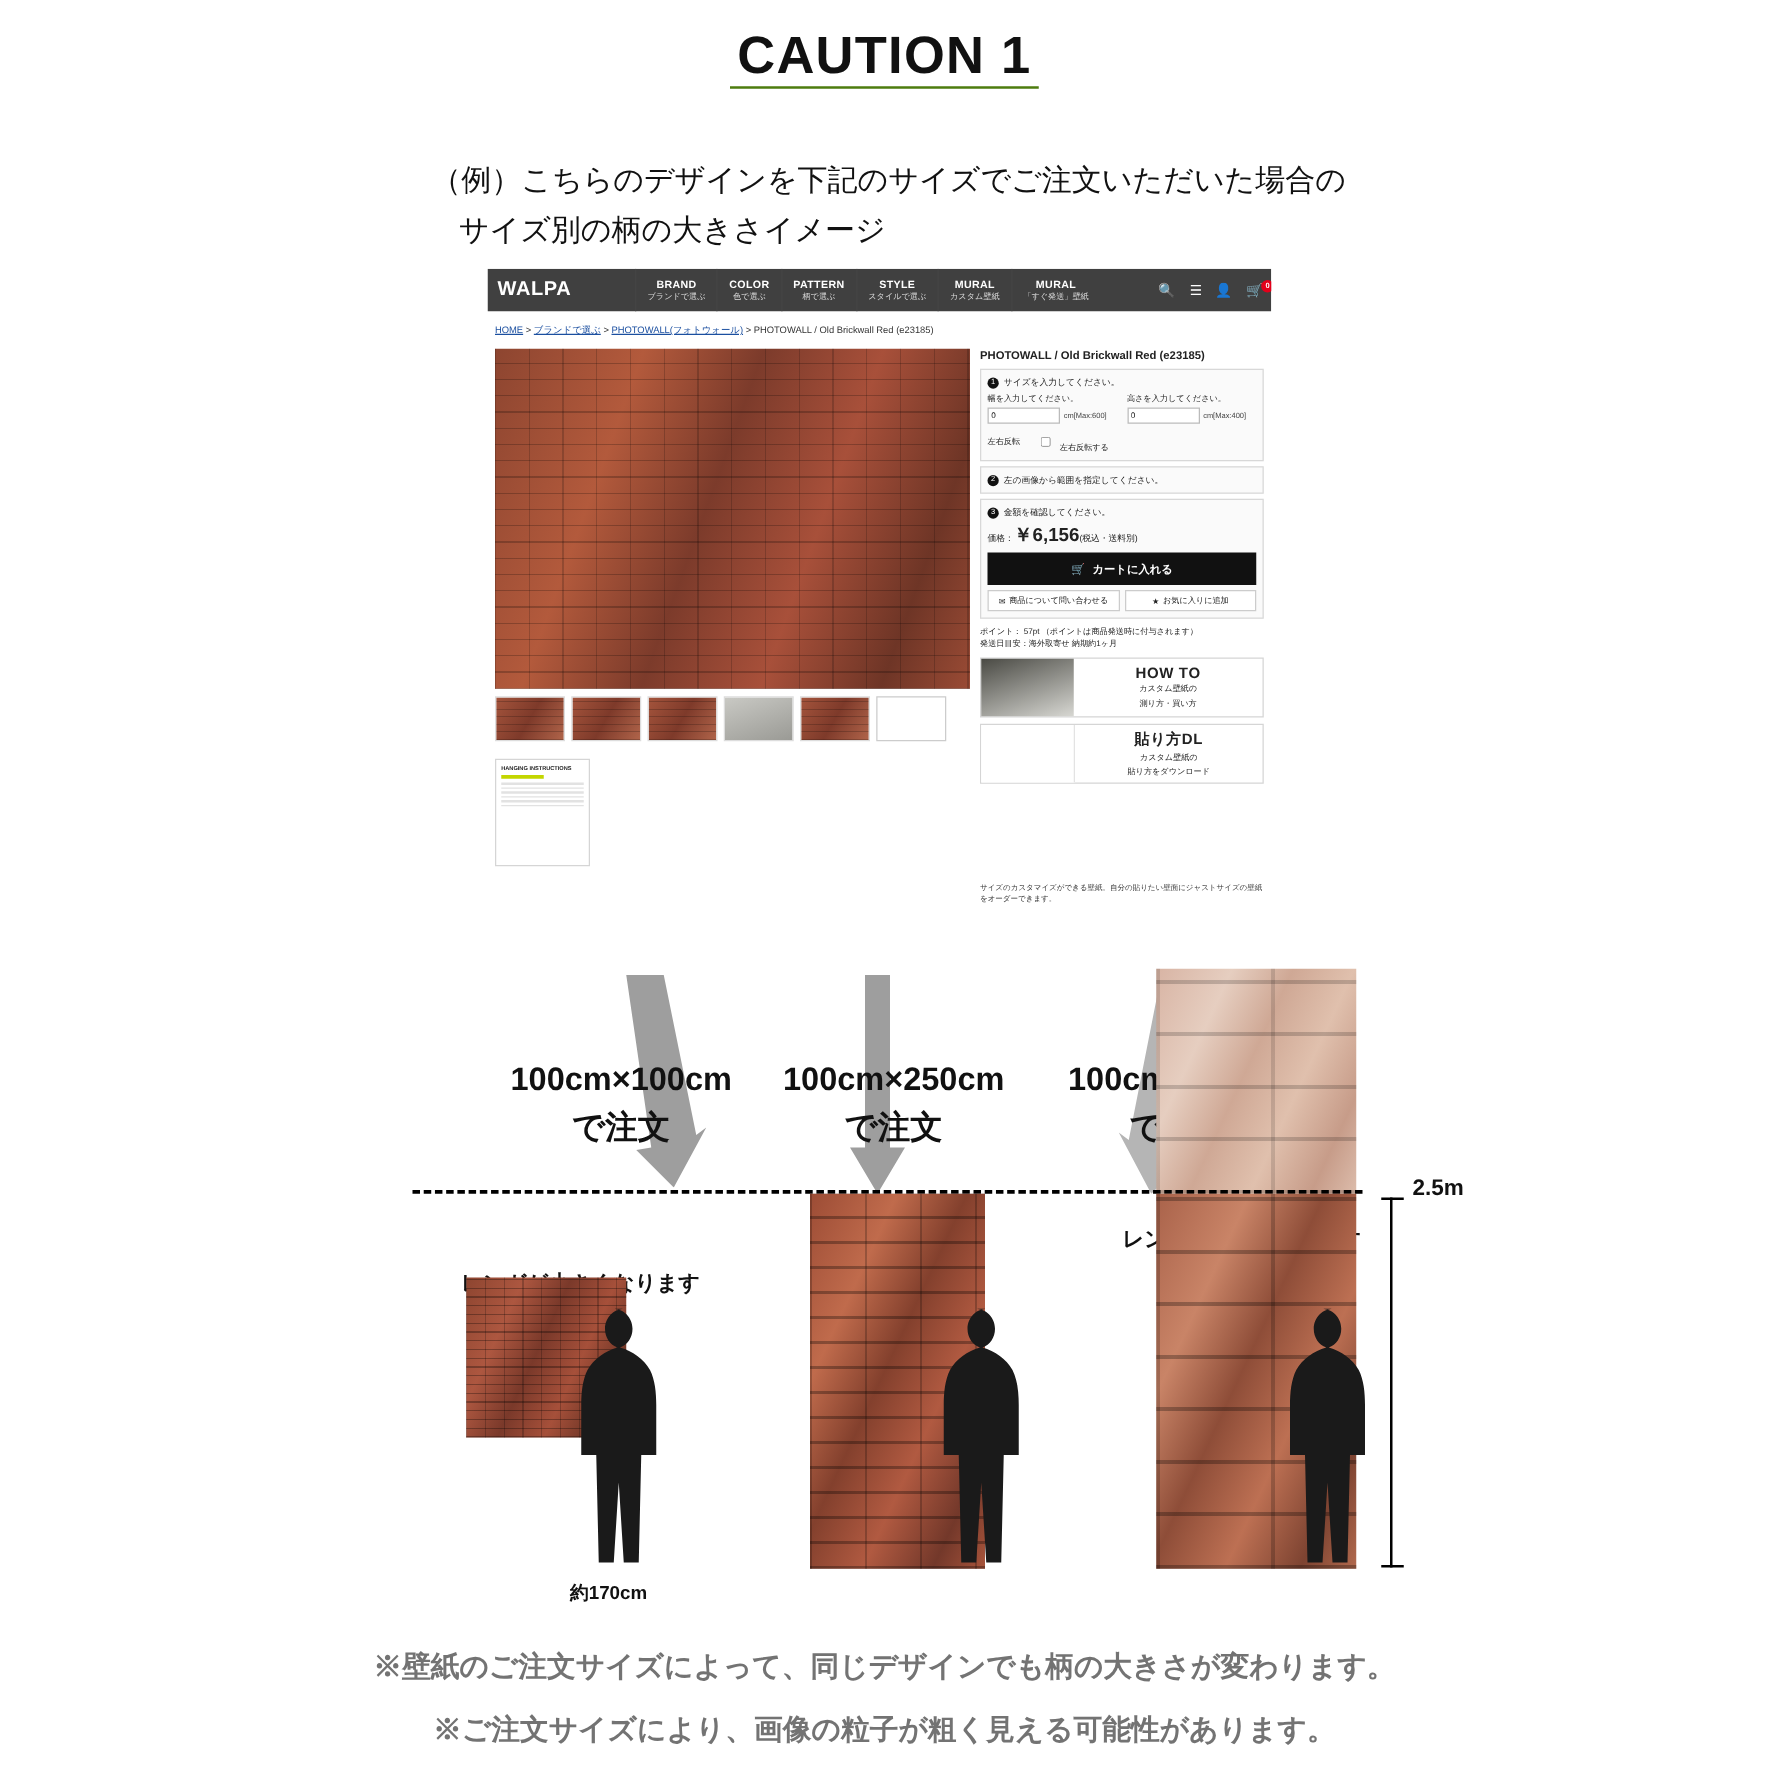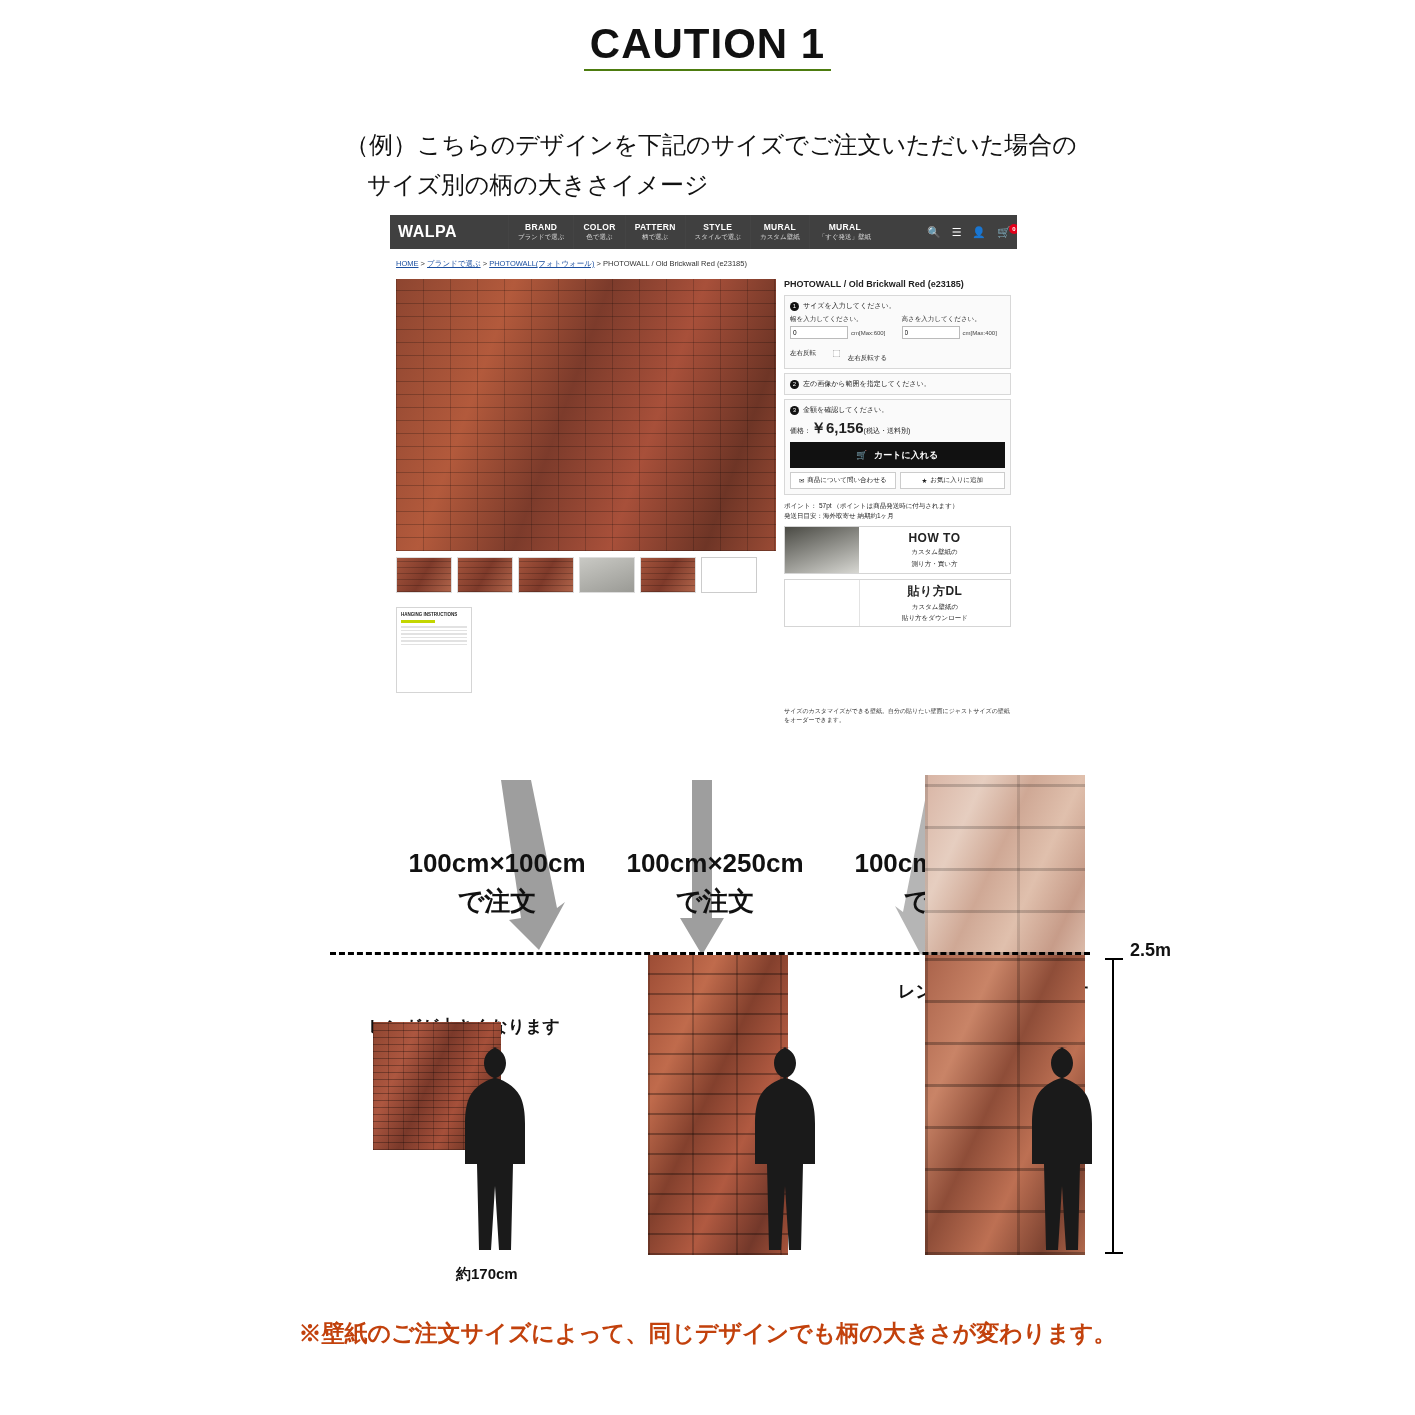--- a/index.html
+++ b/index.html
@@ -194,21 +194,21 @@
 
   
   .person{position:absolute;}
   .person svg{display:block;}
 
   .height-label{position:absolute;font-size:15px;font-weight:bold;}
 
   
   .notice{
     position:absolute;left:0;width:1415px;text-align:center;
-    color:#c2410c;font-weight:bold;font-size:23px;
+    color:#737373;font-weight:bold;font-size:23px;
   }
 </style>
 </head>
 <body>
 
 <div class="page">
 
   <div class="title">
     <span>CAUTION 1</span>
   </div>
@@ -435,14 +435,15 @@
   </div>
   <div class="person" style="left:1022px;top:1043px;">
     <svg width="90" height="212" viewBox="0 0 90 212">
       <path fill="#1a1a1a" d="M45 4c-9 0-16 7-16 16 0 7 4 13 10 15-10 3-19 9-24 18-4 8-5 18-5 28v40h12l2 86h12l4-64 4 64h12l2-86h12v-40c0-10-1-20-5-28-5-9-14-15-24-18 6-2 10-8 10-15 0-9-7-16-16-16z"></path>
     </svg>
   </div>
 
   <div class="height-label" style="left:456px;top:1265px;">約170cm</div>
 
   <div class="notice" style="top:1318px;">※壁紙のご注文サイズによって、同じデザインでも柄の大きさが変わります。</div>
+  <div class="notice" style="top:1368px;">※ご注文サイズにより、画像の粒子が粗く見える可能性があります。</div>
 
 </div>
 
 </body></html>

